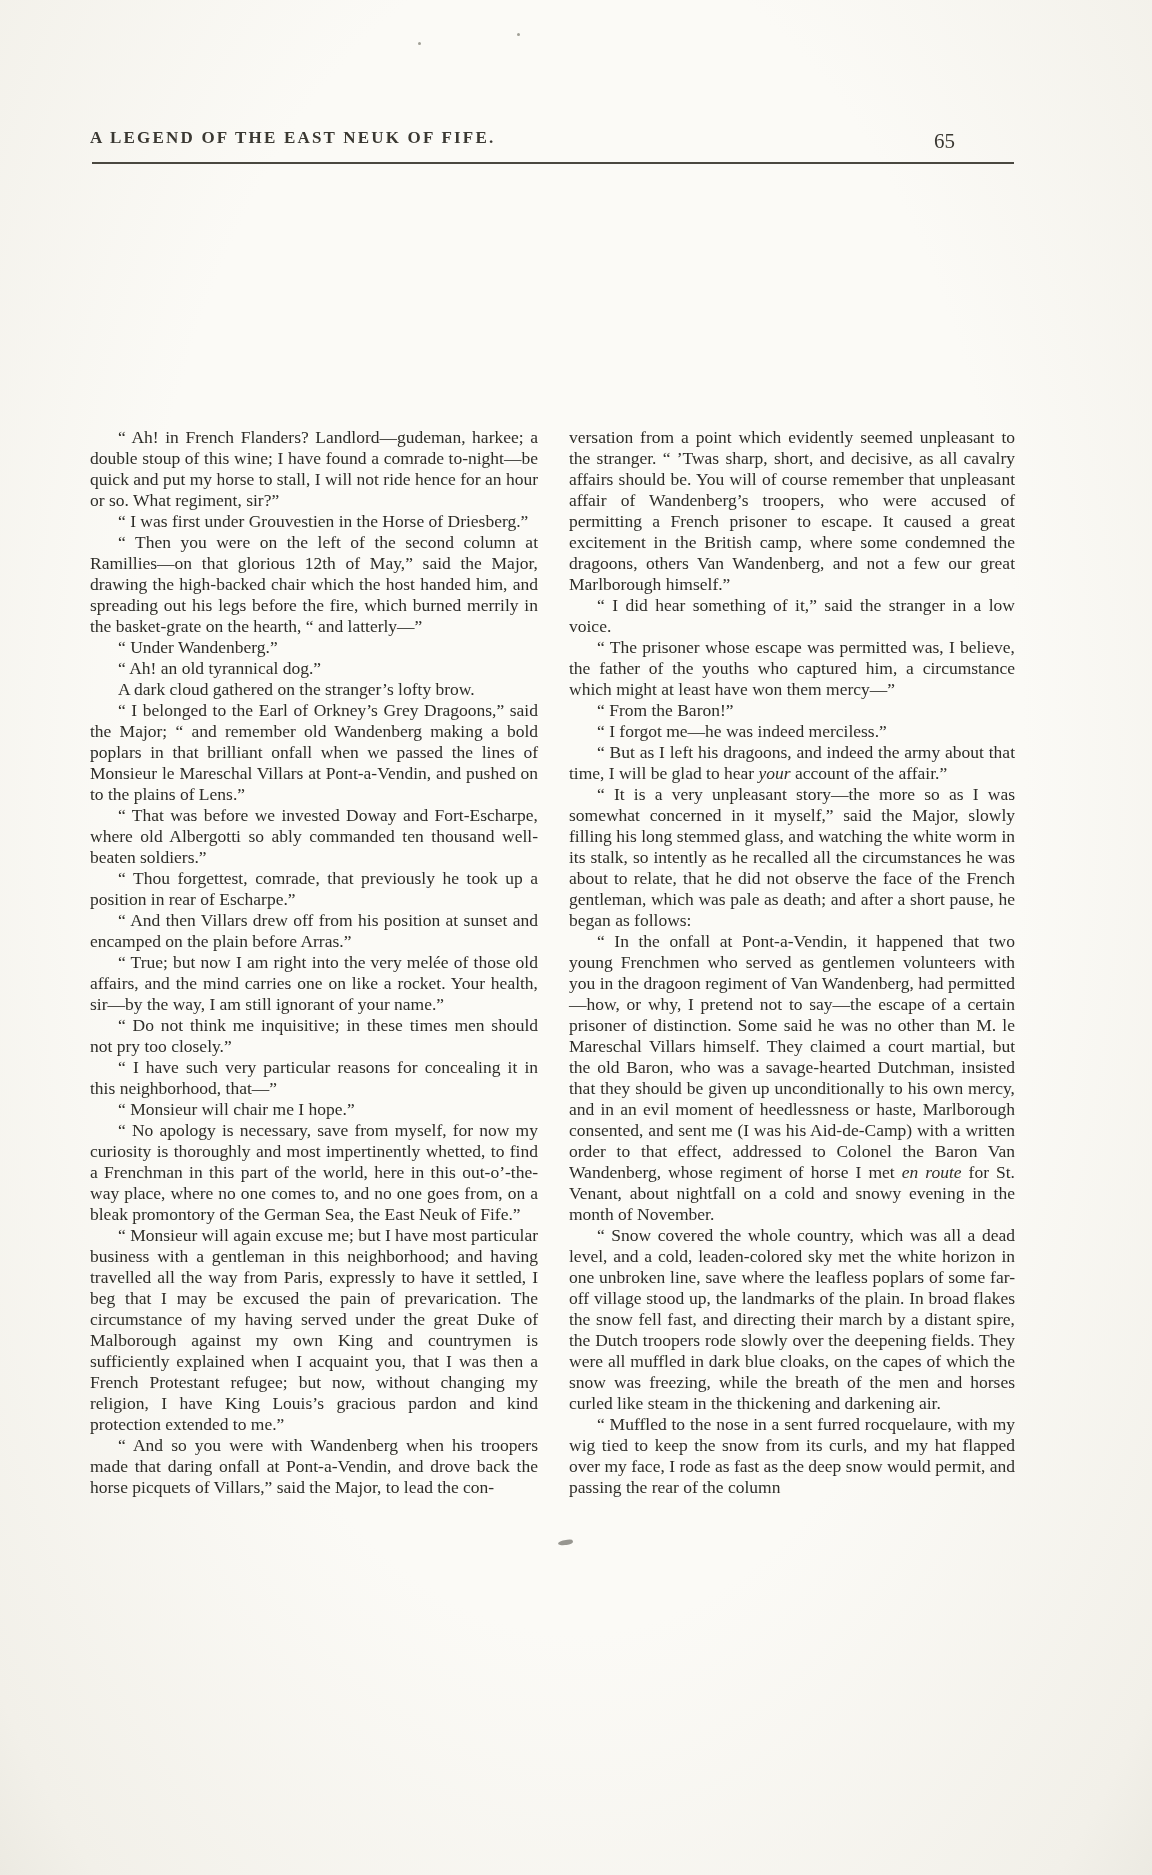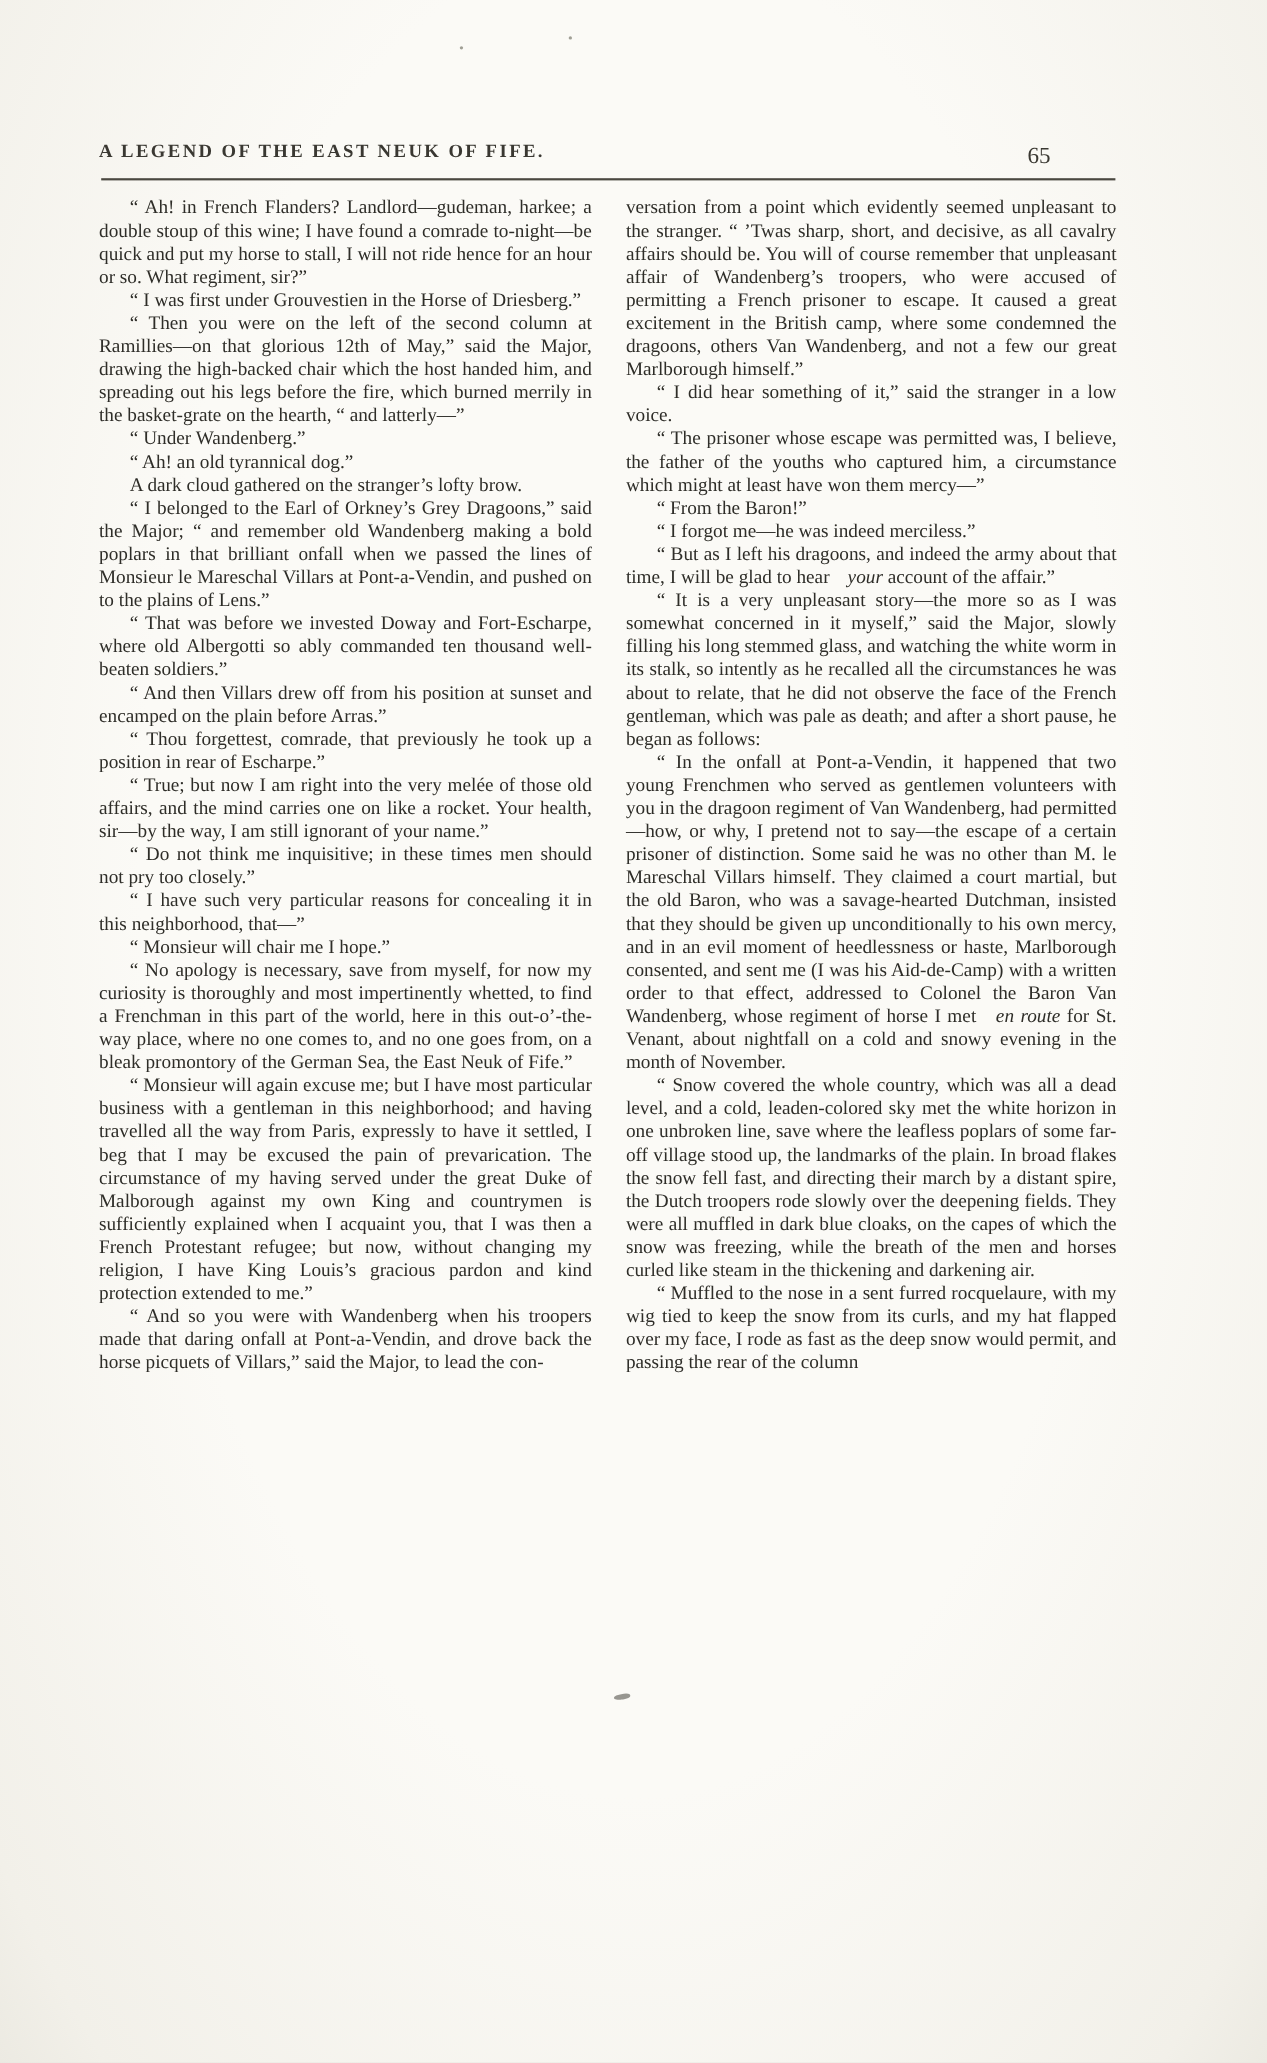--- a/index.html
+++ b/index.html
@@ -51,38 +51,38 @@
     height: 0;
     border-top: 2.5px solid #4a4840;
   }
   .columns {
     position: absolute;
     left: 90px;
     top: 178px;
     width: 925px;
     min-height: 1320px;
     display: flex;
-    align-items: flex-start;
+    align-items: flex-end;
   }
   .column {
     text-align: justify;
     font-size: 17.5px;
     line-height: 21px;
     color: #2e2d28;
   }
   .column.left  { flex: 0 0 462px; padding-right: 14px; }
   .column.right { flex: 1 1 auto;  padding-left: 16px; }
   .column-divider {
     flex: 0 0 1px;
     width: 1px;
     background: #5a5850;
   }
   p.para { margin: 0; text-indent: 28px; }
   p.para.no-indent { text-indent: 0; }
-  p.para i { font-style: italic; margin-left: 12px; }
+  p.para i { font-style: italic; }
   .ink-smudge {
     position: absolute;
     left: 558px;
     top: 1540px;
     width: 15px;
     height: 5px;
     background: #45443d;
     border-radius: 60% 40% 50% 50%;
     opacity: 0.55;
     transform: rotate(-7deg);
@@ -113,22 +113,22 @@
   <div class="columns">
     <div class="column left">
         <p class="para">“ Ah! in French Flanders? Landlord—gudeman, harkee; a double stoup of this wine; I have found a comrade to-night—be quick and put my horse to stall, I will not ride hence for an hour or so. What regiment, sir?”</p>
         <p class="para">“ I was first under Grouvestien in the Horse of Driesberg.”</p>
         <p class="para">“ Then you were on the left of the second column at Ramillies—on that glorious 12th of May,” said the Major, drawing the high-backed chair which the host handed him, and spreading out his legs before the fire, which burned merrily in the basket-grate on the hearth, “ and latterly—”</p>
         <p class="para">“ Under Wandenberg.”</p>
         <p class="para">“ Ah! an old tyrannical dog.”</p>
         <p class="para">A dark cloud gathered on the stranger’s lofty brow.</p>
         <p class="para">“ I belonged to the Earl of Orkney’s Grey Dragoons,” said the Major; “ and remember old Wandenberg making a bold poplars in that brilliant onfall when we passed the lines of Monsieur le Mareschal Villars at Pont-a-Vendin, and pushed on to the plains of Lens.”</p>
         <p class="para">“ That was before we invested Doway and Fort-Escharpe, where old Albergotti so ably commanded ten thousand well-beaten soldiers.”</p>
+        <p class="para">“ Thou forgettest, comrade, that previously he took up a position in rear of Escharpe.”</p>
         <p class="para">“ And then Villars drew off from his position at sunset and encamped on the plain before Arras.”</p>
-        <p class="para">“ Thou forgettest, comrade, that previously he took up a position in rear of Escharpe.”</p>
         <p class="para">“ True; but now I am right into the very melée of those old affairs, and the mind carries one on like a rocket. Your health, sir—by the way, I am still ignorant of your name.”</p>
         <p class="para">“ Do not think me inquisitive; in these times men should not pry too closely.”</p>
         <p class="para">“ I have such very particular reasons for concealing it in this neighborhood, that—”</p>
         <p class="para">“ Monsieur will chair me I hope.”</p>
         <p class="para">“ No apology is necessary, save from myself, for now my curiosity is thoroughly and most impertinently whetted, to find a Frenchman in this part of the world, here in this out-o’-the-way place, where no one comes to, and no one goes from, on a bleak promontory of the German Sea, the East Neuk of Fife.”</p>
         <p class="para">“ Monsieur will again excuse me; but I have most particular business with a gentleman in this neighborhood; and having travelled all the way from Paris, expressly to have it settled, I beg that I may be excused the pain of prevarication. The circumstance of my having served under the great Duke of Malborough against my own King and countrymen is sufficiently explained when I acquaint you, that I was then a French Protestant refugee; but now, without changing my religion, I have King Louis’s gracious pardon and kind protection extended to me.”</p>
         <p class="para">“ And so you were with Wandenberg when his troopers made that daring onfall at Pont-a-Vendin, and drove back the horse picquets of Villars,” said the Major, to lead the con-</p>
       </div>
     <div class="column-divider"></div>
     <div class="column right">

